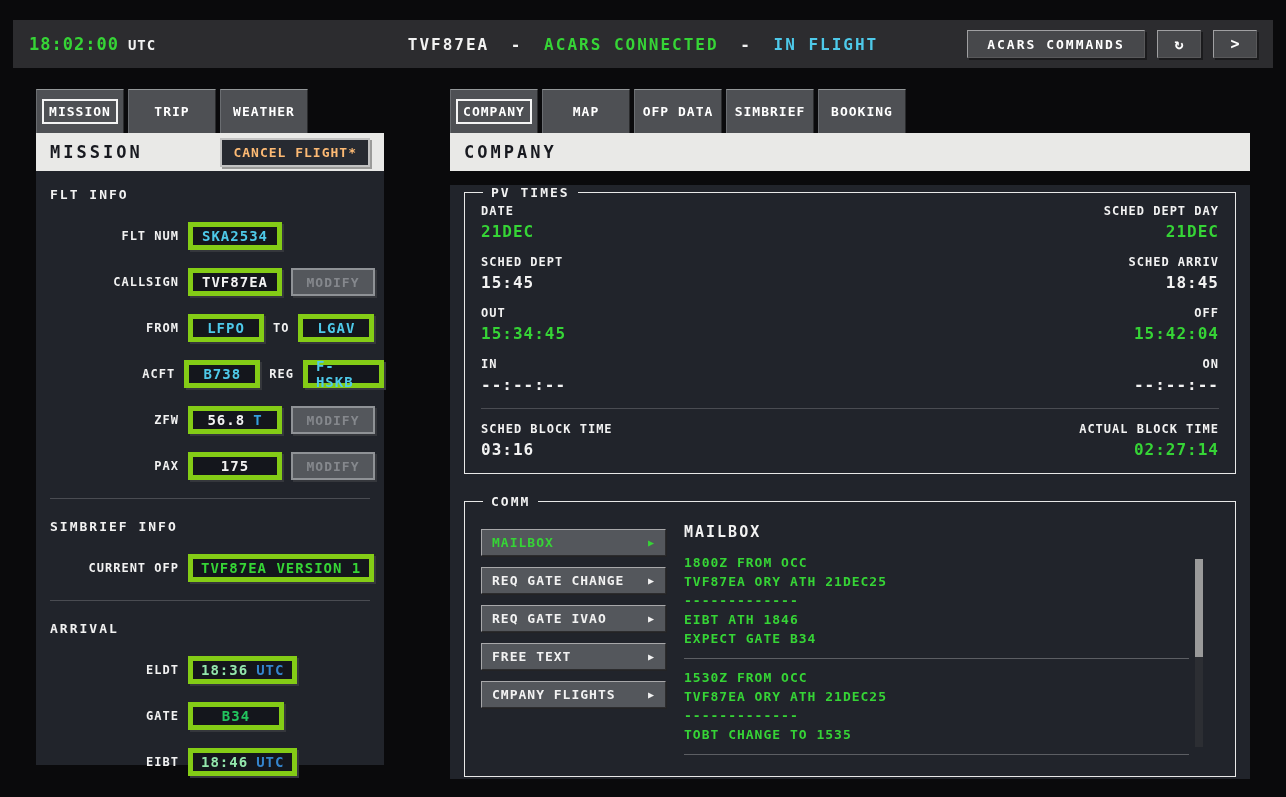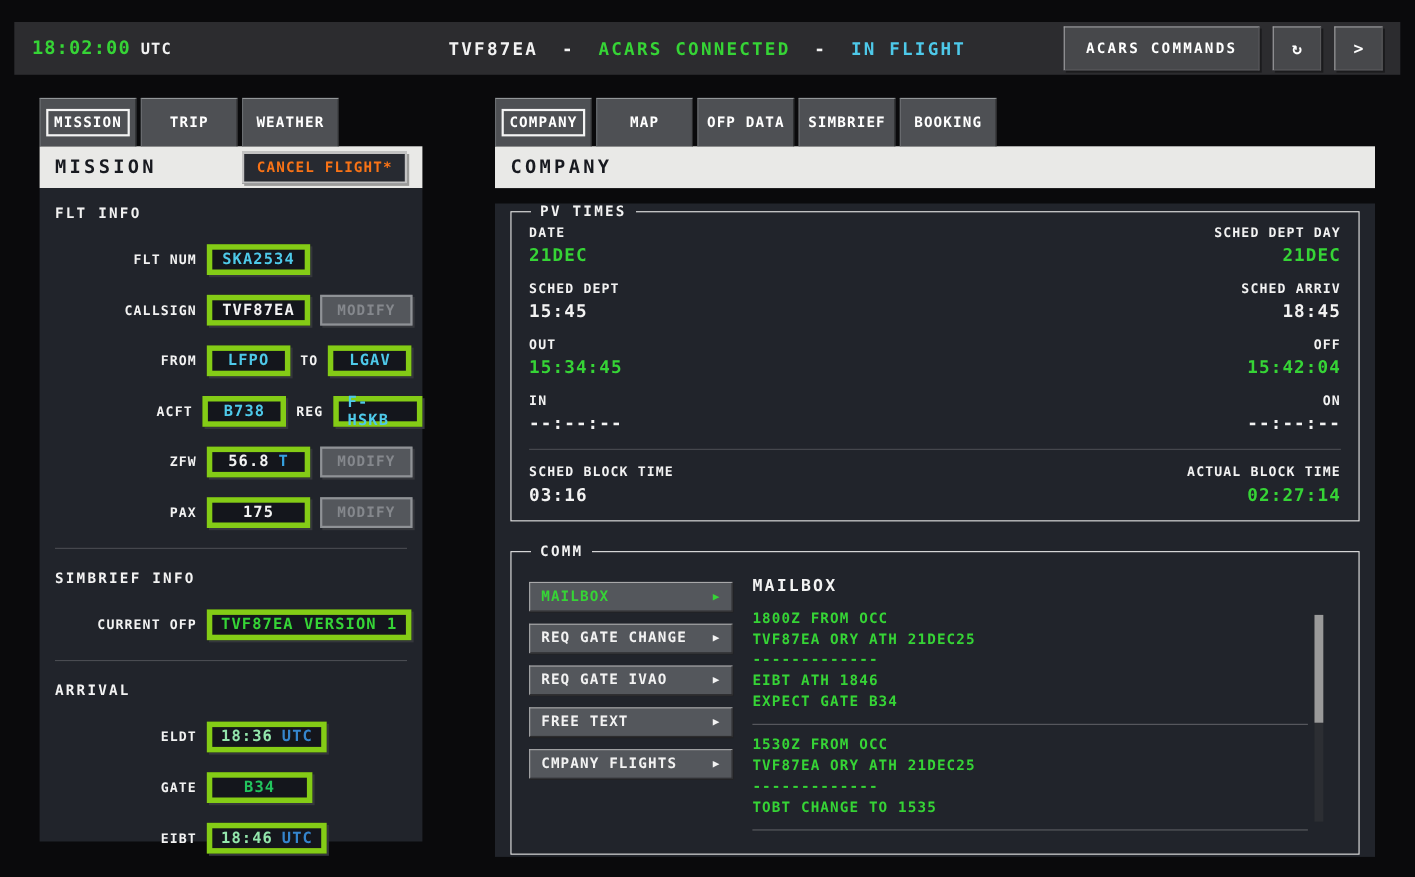--- a/index.html
+++ b/index.html
@@ -28,21 +28,21 @@
   }
   .clock { font-size:17px; letter-spacing:1px; display:flex; align-items:baseline; gap:9px; z-index:2; }
   .clock .unit { font-size:14px; }
   .topbar-title {
     position:absolute; left:0; right:0; text-align:center;
     font-size:16px; letter-spacing:2px; pointer-events:none;
   }
   .topbar-title span { margin:0 5px; }
   .topbar-actions { margin-left:auto; display:flex; gap:12px; z-index:2; }
   .tb-btn {
-    height:40px; background:#47484b; border:1px solid #a0a0a2;
+    height:28px; background:#47484b; border:1px solid #a0a0a2;
     border-right-color:#58585a; border-bottom-color:#58585a;
     box-shadow:2px 2px 0 #1b1b1d;
     color:#fff; font-family:inherit; font-weight:bold; font-size:13px; letter-spacing:2px;
     display:flex; align-items:center; justify-content:center; cursor:pointer;
   }
   .tb-btn.wide { width:178px; }
   .tb-btn.icon { width:44px; font-size:15px; letter-spacing:0; }
 
   
   .col { position:absolute; top:89px; }
@@ -59,21 +59,21 @@
   .tab-label.active-outline { border:2px solid #f4f4f4; padding:3px 5px; }
 
   
   .panel-header {
     height:38px; background:#e9e9e7; color:#181a20;
     display:flex; align-items:center; justify-content:space-between;
     padding:0 14px; font-size:17px; letter-spacing:3px;
   }
   .panel-body { background:#21242b; height:594px; position:relative; }
   .cancel-btn {
-    background:#272a31; color:#f97316; border:2px solid #c2c2c2;
+    background:#272a31; color:#fdba74; border:2px solid #c2c2c2;
     box-shadow:2px 2px 0 #9b9b99;
     font-family:inherit; font-weight:bold; font-size:13px; letter-spacing:1px;
     padding:5px 11px; cursor:pointer;text-align:center;
   }
 
   
   .section-title { font-size:13px; letter-spacing:2px; padding:16px 0 2px 14px; }
   .field-row { display:flex; align-items:center; margin:18px 0; }
   .field-label { width:152px; text-align:right; font-size:12px; letter-spacing:1px; padding-right:9px; }
   .field-label.mid { width:auto; padding:0 9px; }

